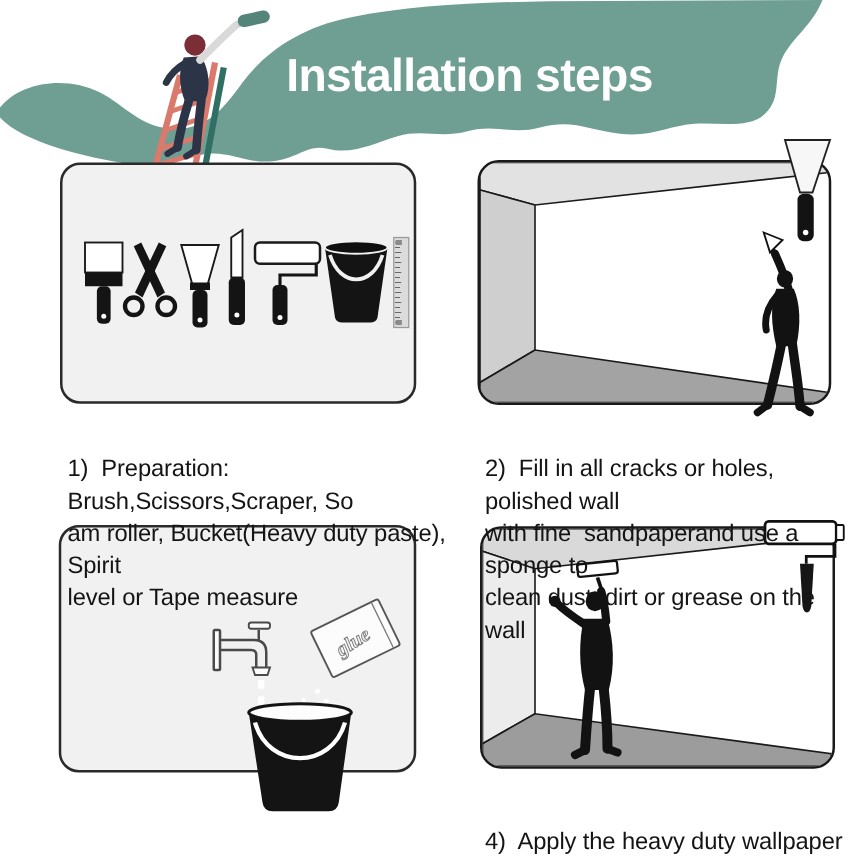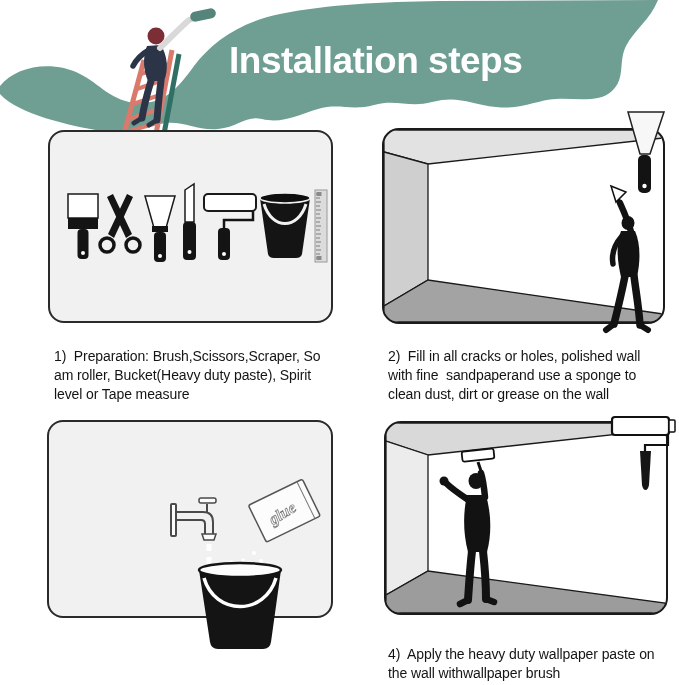--- a/index.html
+++ b/index.html
@@ -8,22 +8,22 @@
     overflow:hidden;font-family:"Liberation Sans",sans-serif;padding-left:19px;
   }
   .abs{position:absolute;}
   svg{display:block;overflow:visible;}
   .page-title{
     position:absolute;left:229px;top:40px;width:310px;
     color:#ffffff;font-size:37px;font-weight:700;letter-spacing:-0.5px;
     font-family:"Liberation Sans",sans-serif;white-space:nowrap;
   }
   .step-text{
-    position:absolute;color:#141414;font-size:14px;line-height:1.36;
-    letter-spacing:-0.1px;white-space:pre-line;
+    position:absolute;color:#141414;font-size:19px;line-height:1.36;
+    letter-spacing:-0.1px;white-space:pre-line;margin-top:16px;
   }
   #step1{left:54px;top:347px;width:310px;}
   #step2{left:388px;top:347px;width:300px;}
   #step3{left:54px;top:648px;width:310px;}
   #step4{left:388px;top:645px;width:300px;}
 </style>
 </head>
 <body>
 
 <div class="stage">

